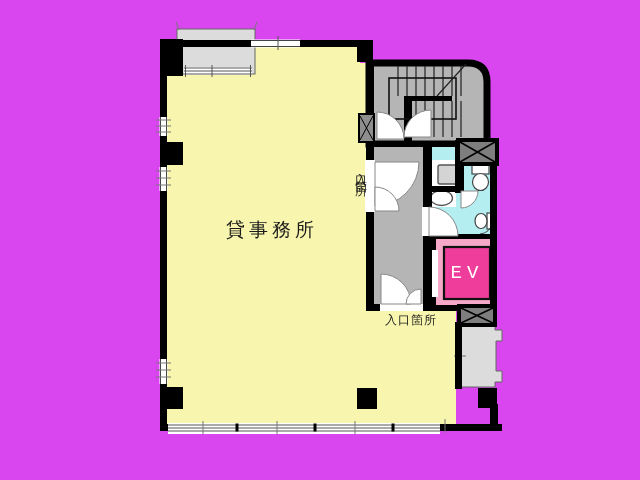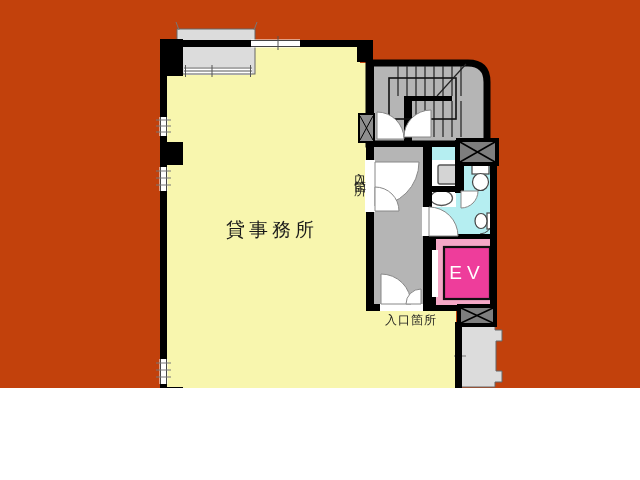--- a/index.html
+++ b/index.html
@@ -1,17 +1,17 @@
 <!DOCTYPE html>
 <html><head>
 <meta charset="utf-8">
 <style>
   html,body{margin:0;padding:0;background:#fff;}
-  .stage{position:relative;width:640px;height:388px;background:#c2410c;overflow:hidden;
-         font-family:Liberation Sans, sans-serif;}
+  .stage{position:relative;width:640px;height:480px;background:#d946ef;overflow:hidden;
+         font-family:Liberation Mono, monospace;}
   .stage svg{position:absolute;left:0;top:0;}
   .label{position:absolute;color:#1a1a1a;white-space:nowrap;}
   .office-label{left:226px;top:217px;font-size:19px;letter-spacing:4px;font-weight:400;}
   .entr-v{left:351px;top:163px;font-size:12px;letter-spacing:4px;writing-mode:vertical-rl;text-orientation:upright;}
   .entr-h{left:385px;top:312px;font-size:12px;letter-spacing:1px;}
   .ev-label{left:444px;top:247px;width:46px;height:52px;display:flex;align-items:center;justify-content:center;
             color:#fff;font-size:19px;letter-spacing:5px;font-weight:400;}
 </style>
 </head>
 <body>

